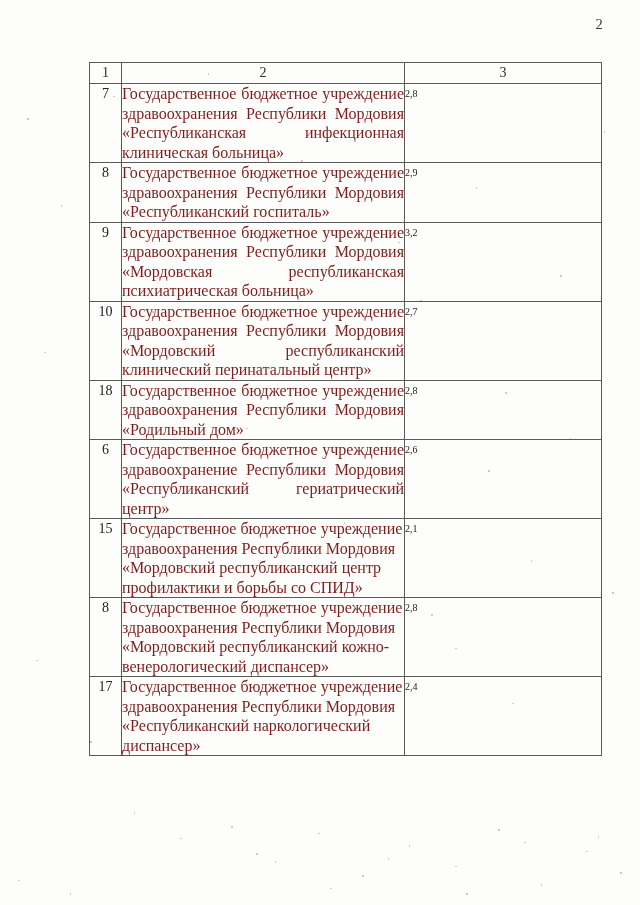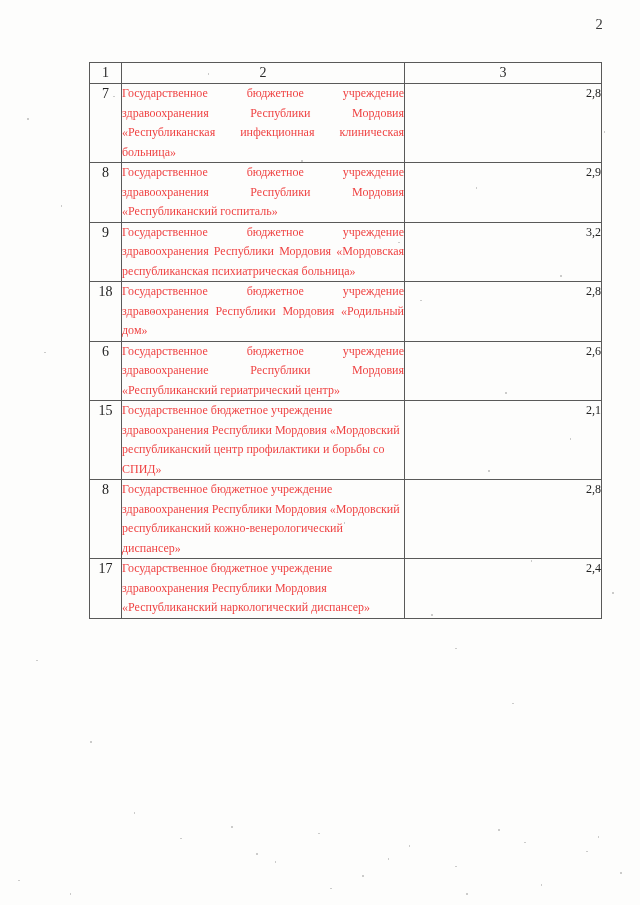--- a/index.html
+++ b/index.html
@@ -73,31 +73,31 @@
 
   
   .cell-num {
     text-align: center;
     font-size: 14px;
     line-height: 19.5px;
     padding: 3px 0 0 0;
     color: #222;
   }
   .cell-name {
-    font-size: 12px;
+    font-size: 16px;
     line-height: 19.5px;
     padding: 3px 5px 4px 6px;
-    color: #ef4444;
+    color: #7f1d1d;
     hyphens: none;
   }
   .cell-name.justify { text-align: justify; text-align-last: left; }
   .cell-name.left    { text-align: left; }
   .cell-val {
-    text-align: right;
-    font-size: 12px;
+    text-align: left;
+    font-size: 10px;
     line-height: 19.5px;
     padding: 3px 0 0 0;
     color: #222;
   }
 
   
   .cell-name, .cell-num, .cell-val, .hdr td, .page-number {
     text-rendering: optimizeLegibility;
   }
 </style>
@@ -182,20 +182,25 @@
         <td class="cell-name justify">Государственное бюджетное учреждение здравоохранения Республики Мордовия «Республиканский госпиталь»</td>
         <td class="cell-val">2,9</td>
       </tr>
 
       <tr>
         <td class="cell-num">9</td>
         <td class="cell-name justify">Государственное бюджетное учреждение здравоохранения Республики Мордовия «Мордовская республиканская психиатрическая больница»</td>
         <td class="cell-val">3,2</td>
       </tr>
 
+      <tr>
+        <td class="cell-num">10</td>
+        <td class="cell-name justify">Государственное бюджетное учреждение здравоохранения Республики Мордовия «Мордовский республиканский клинический перинатальный центр»</td>
+        <td class="cell-val">2,7</td>
+      </tr>
 
       <tr>
         <td class="cell-num">18</td>
         <td class="cell-name justify">Государственное бюджетное учреждение здравоохранения Республики Мордовия «Родильный дом»</td>
         <td class="cell-val">2,8</td>
       </tr>
 
 
       <tr>
         <td class="cell-num">6</td>

